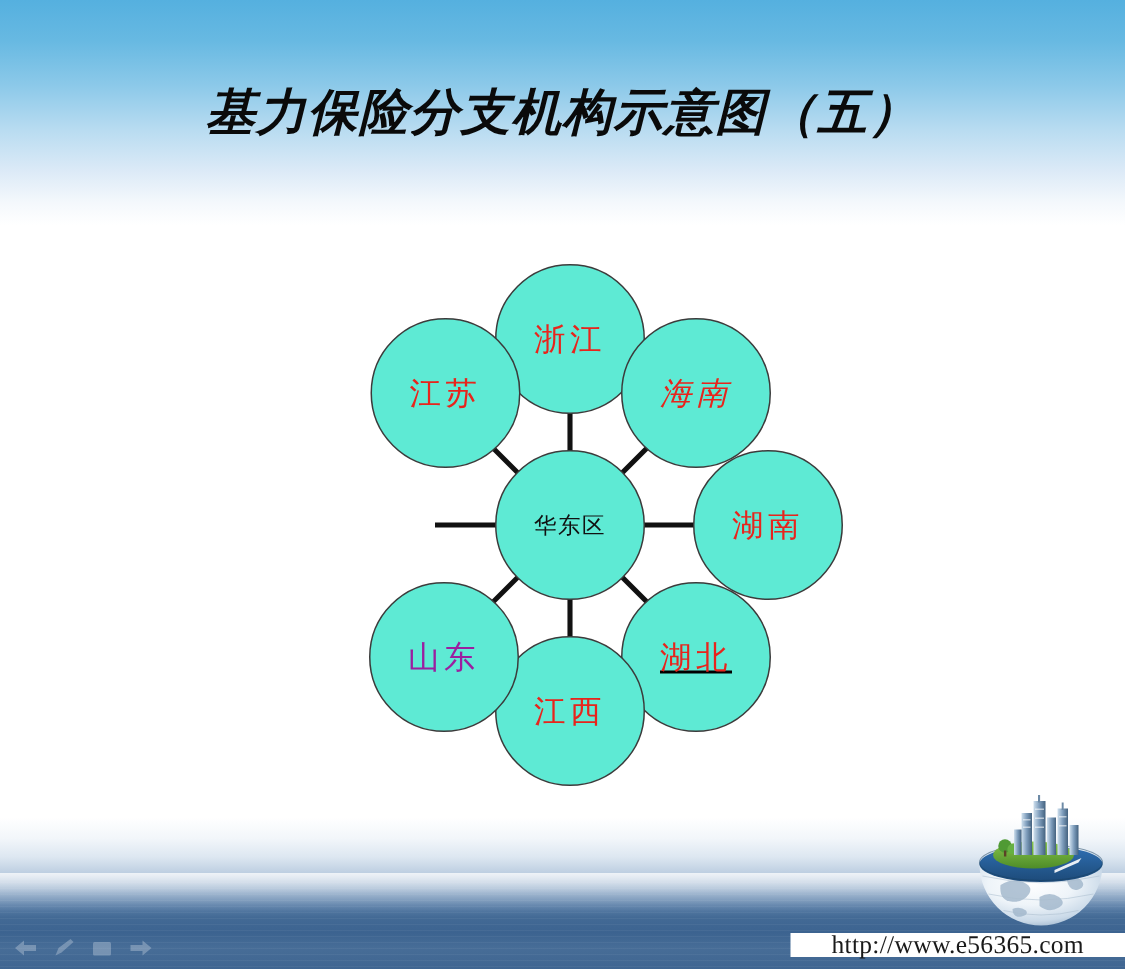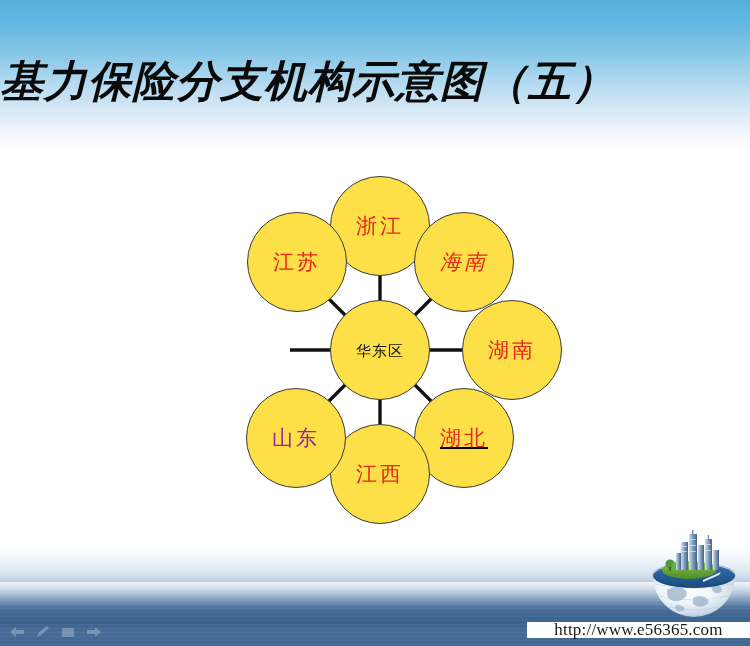--- a/index.html
+++ b/index.html
@@ -85,23 +85,23 @@
         rgba(255,255,255,0.20) 55%,
         rgba(255,255,255,0.0) 100%);
   }
 
   
   .title {
     position: absolute;
     left: 0;
     top: 58px;
     width: 750px;
-    text-align: left;
+    text-align: center;
     font-family: "Liberation Serif", "DejaVu Serif", serif;
-    font-size: 43px;
+    font-size: 33px;
     font-weight: bold;
     font-style: italic;
     color: #0a0a0a;
     letter-spacing: 1px;
     white-space: nowrap;
     line-height: 1.1;
   }
 
   
   .diagram {
@@ -114,21 +114,21 @@
   .diagram svg {
     position: absolute;
     left: 0; top: 0;
     width: 420px;
     height: 370px;
   }
 
   .node {
     position: absolute;
     border-radius: 50%;
-    background: #fde047;
+    background: #5eead4;
     border: 1.4px solid #3b3b3b;
     box-sizing: border-box;
     display: flex;
     align-items: center;
     justify-content: center;
     text-align: center;
     line-height: 1;
   }
   .node-label {
     display: block;

